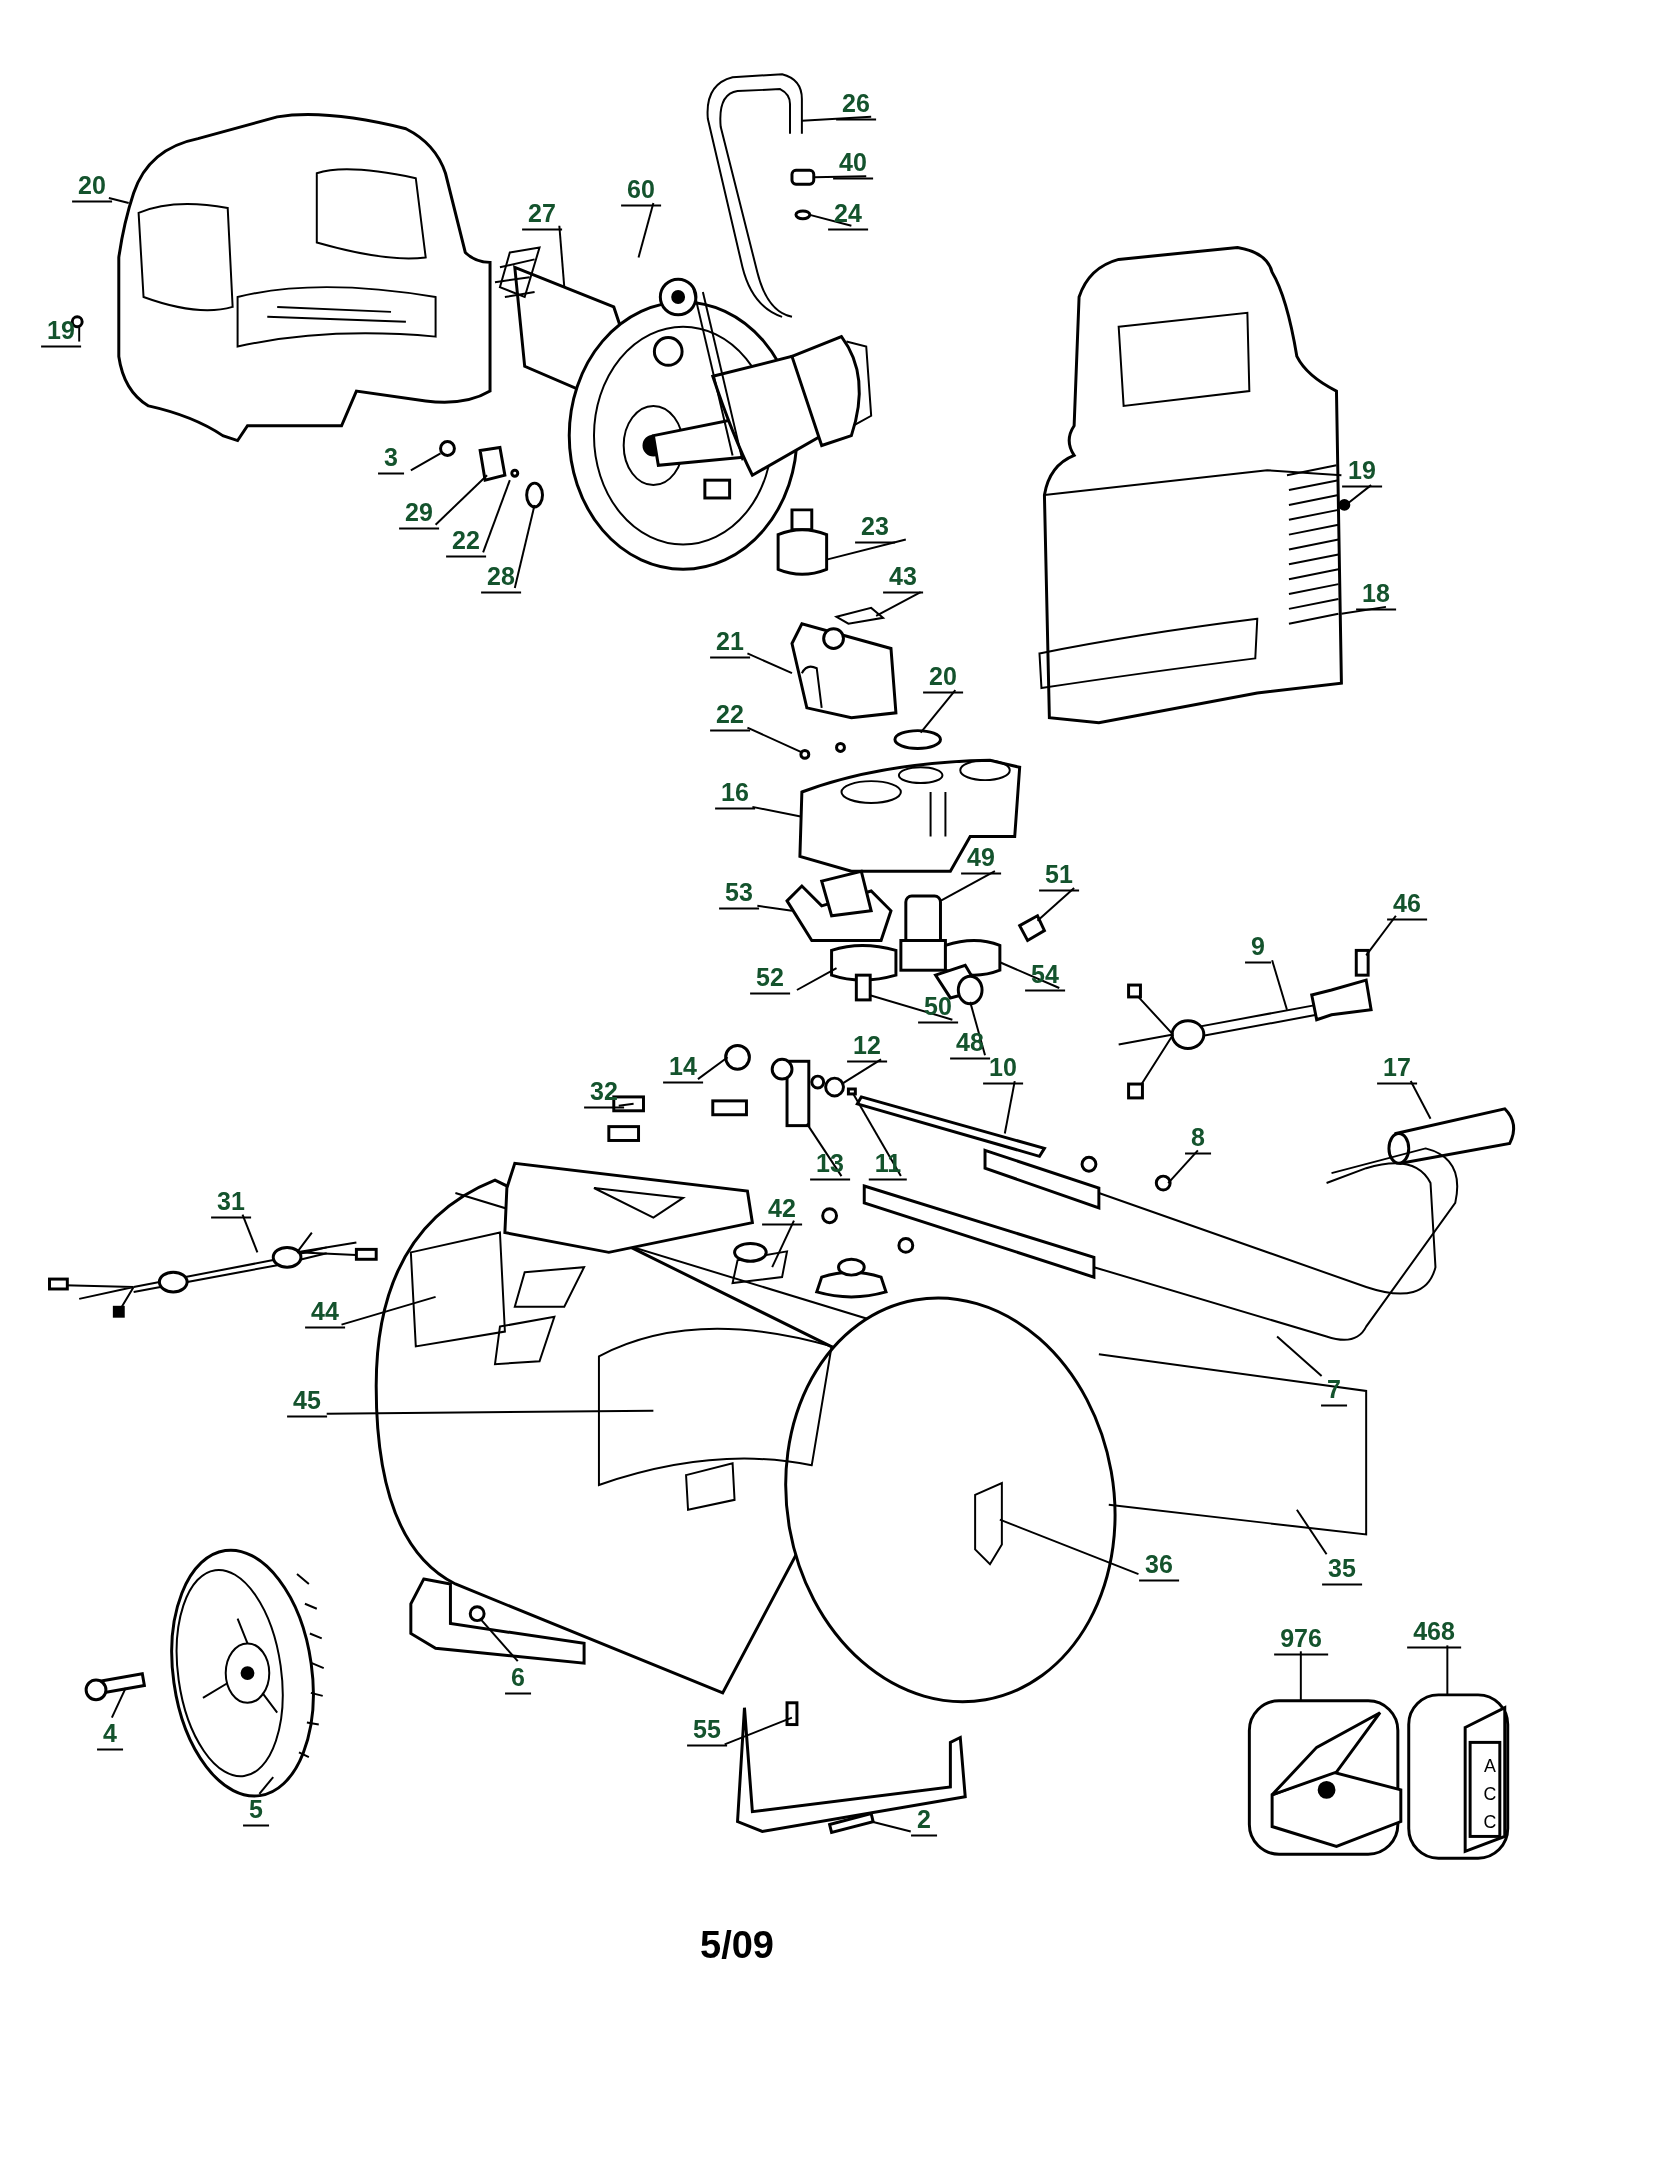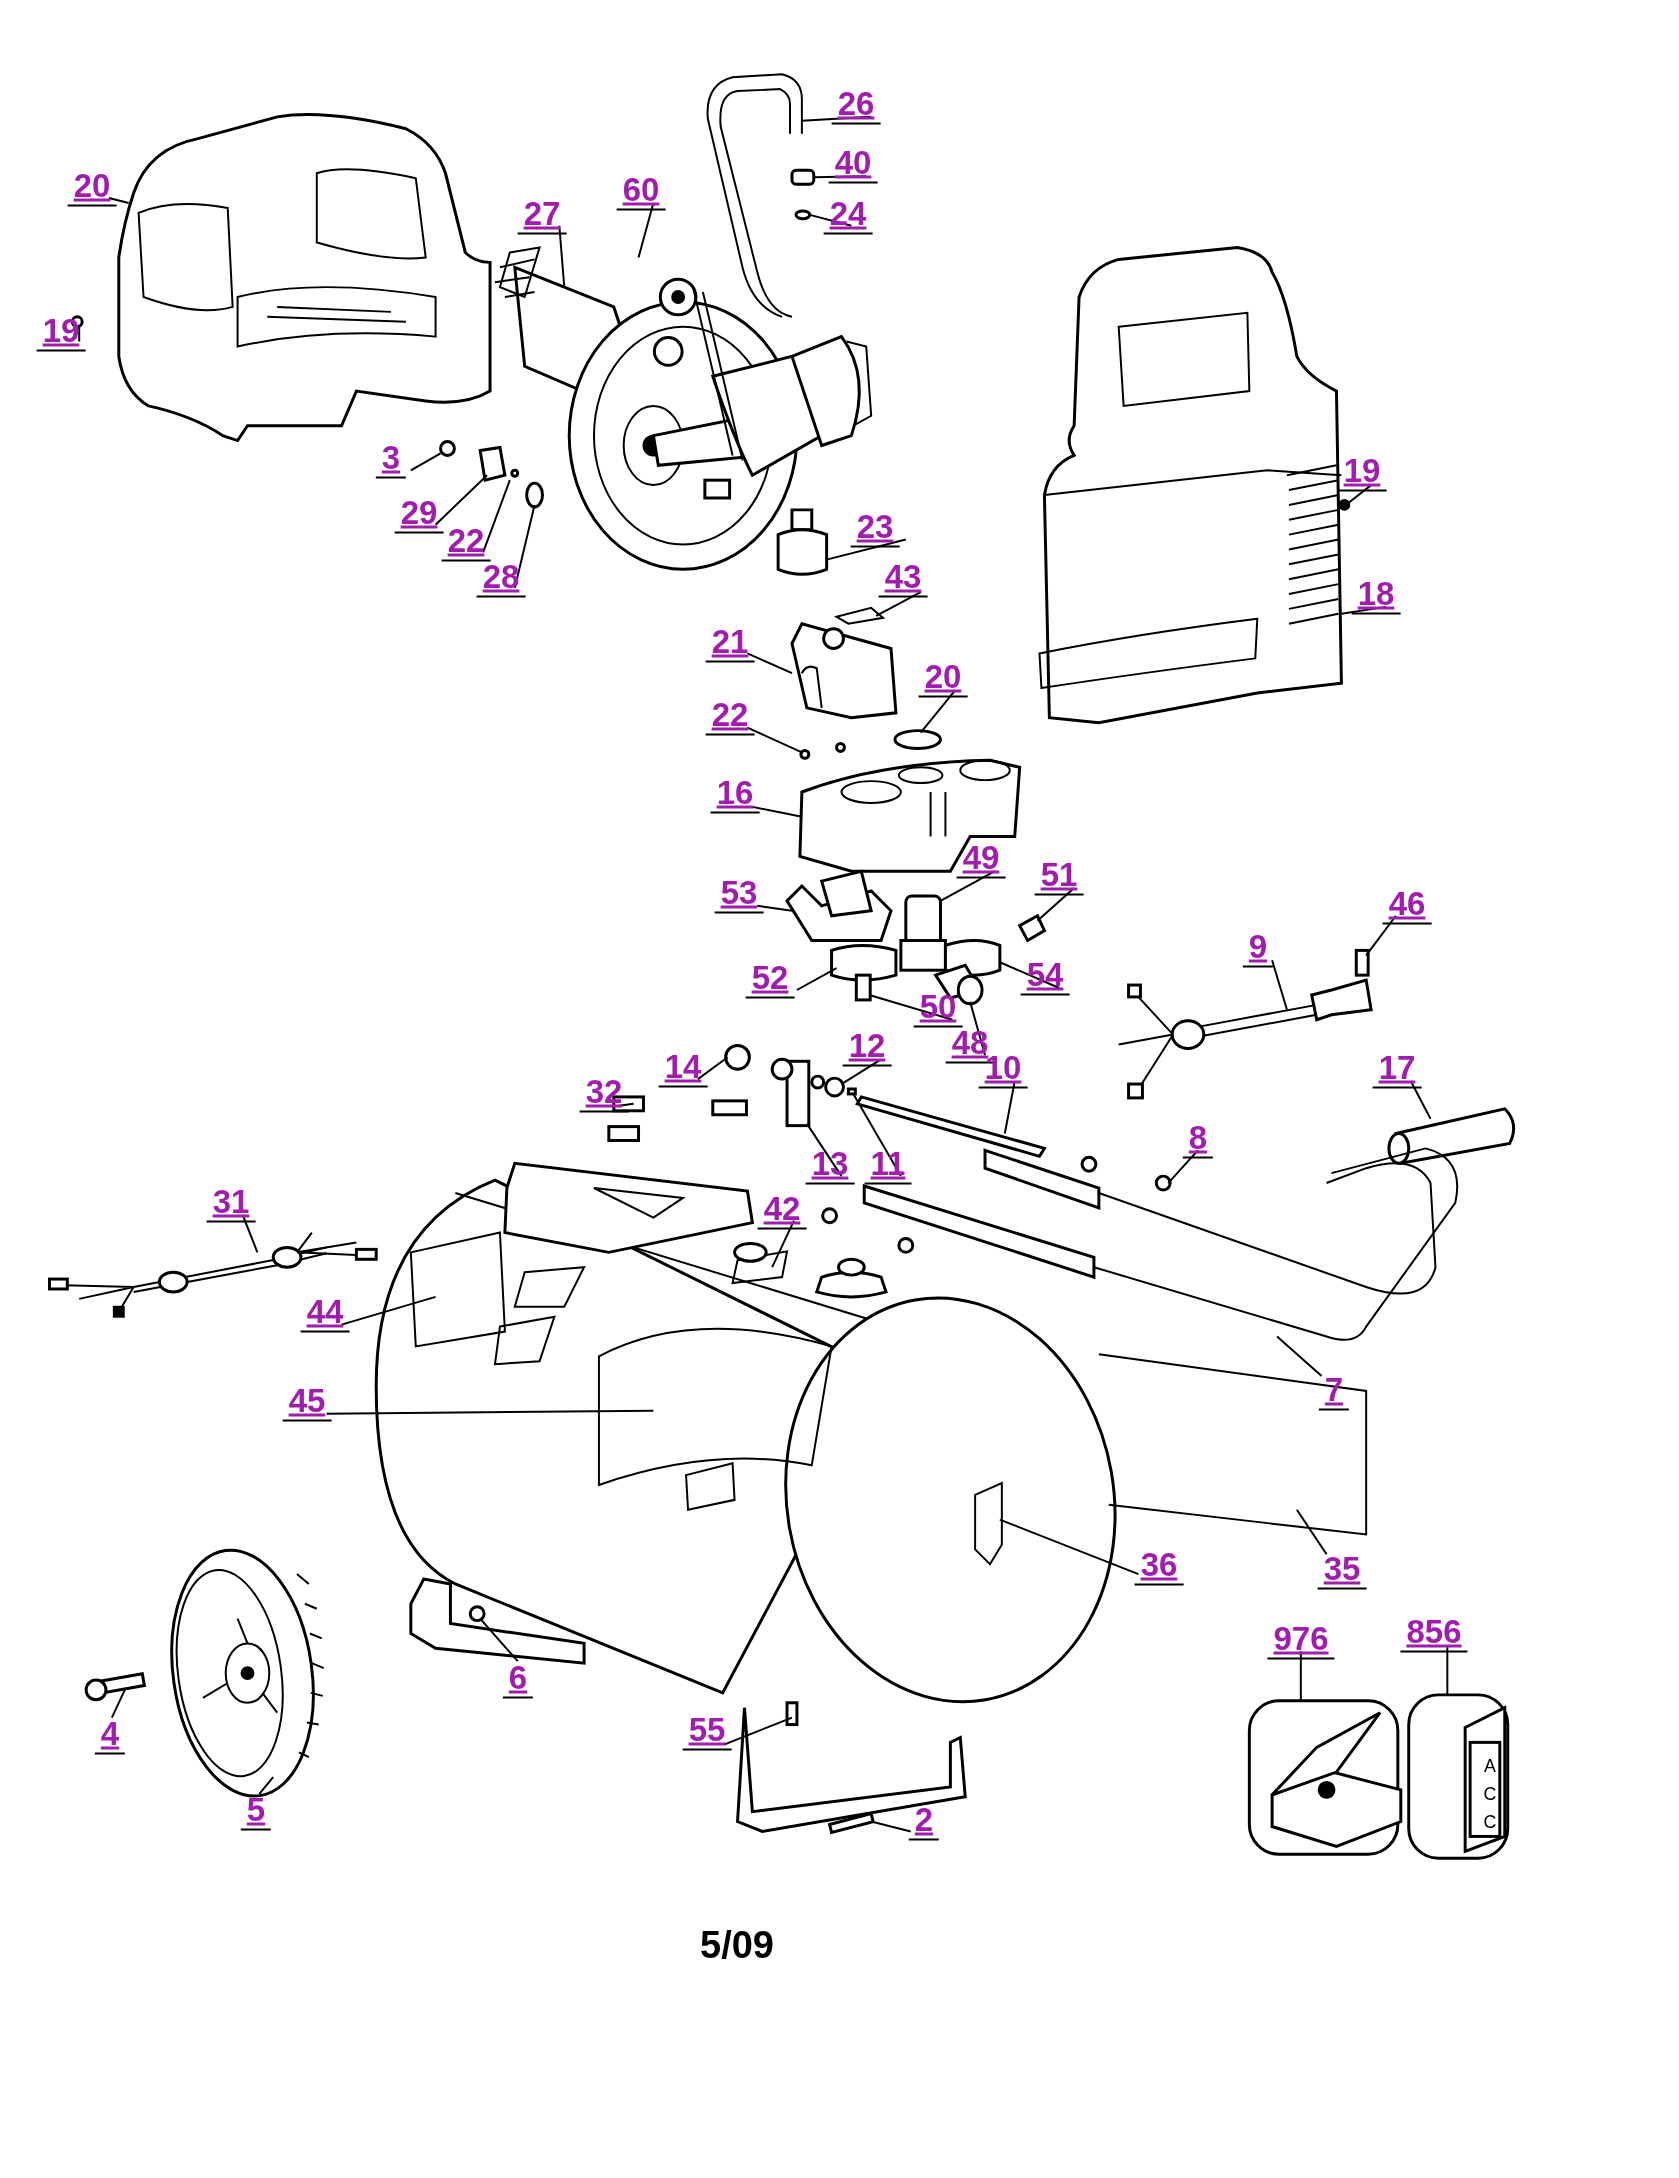--- a/index.html
+++ b/index.html
@@ -1,18 +1,18 @@
 <!DOCTYPE html>
 <html><head>
 <meta charset="utf-8">
 <style>
   html, body { margin:0; padding:0; background:#ffffff; }
   body { width:1679px; height:2178px; position:relative; overflow:hidden; font-family:"Liberation Sans", sans-serif; }
   #diagram { position:absolute; left:0; top:0; width:1679px; height:2178px; }
-  .lbl { position:absolute; font-family:"Liberation Sans", sans-serif; font-weight:bold; font-size:33px; color:#a21caf; line-height:1; transform:translate(-50%,-50%); white-space:nowrap;text-decoration:underline; }
+  .lbl { position:absolute; font-family:"Liberation Sans", sans-serif; font-weight:bold; font-size:25px; color:#14532d; line-height:1; transform:translate(-50%,-50%); white-space:nowrap; }
   .lbl::after { content:""; position:absolute; left:-6px; right:-6px; bottom:-5px; border-bottom:2px solid #000; }
   .footer { position:absolute; left:737px; top:1945px; transform:translate(-50%,-50%); font-family:"Liberation Sans", sans-serif; font-weight:bold; font-size:38px; color:#000; }
   svg .part { fill:#fff; stroke:#000; stroke-width:3; }
   svg .thin { fill:none; stroke:#000; stroke-width:2; }
   svg .leader { fill:none; stroke:#000; stroke-width:2; }
   svg .dark { fill:#000; stroke:#000; stroke-width:2; }
 </style>
 </head>
 <body>
 
@@ -305,21 +305,21 @@
 <div class="lbl" style="left:888px;top:1163px">11</div>
 <div class="lbl" style="left:1198px;top:1137px">8</div>
 <div class="lbl" style="left:782px;top:1208px">42</div>
 <div class="lbl" style="left:231px;top:1201px">31</div>
 <div class="lbl" style="left:325px;top:1311px">44</div>
 <div class="lbl" style="left:307px;top:1400px">45</div>
 <div class="lbl" style="left:1334px;top:1389px">7</div>
 <div class="lbl" style="left:1342px;top:1568px">35</div>
 <div class="lbl" style="left:1159px;top:1564px">36</div>
 <div class="lbl" style="left:1301px;top:1638px">976</div>
-<div class="lbl" style="left:1434px;top:1631px">856</div>
+<div class="lbl" style="left:1434px;top:1631px">468</div>
 <div class="lbl" style="left:518px;top:1677px">6</div>
 <div class="lbl" style="left:110px;top:1733px">4</div>
 <div class="lbl" style="left:707px;top:1729px">55</div>
 <div class="lbl" style="left:256px;top:1809px">5</div>
 <div class="lbl" style="left:924px;top:1819px">2</div>
 
 <div class="footer">5/09</div>
 
 
 </body></html>

